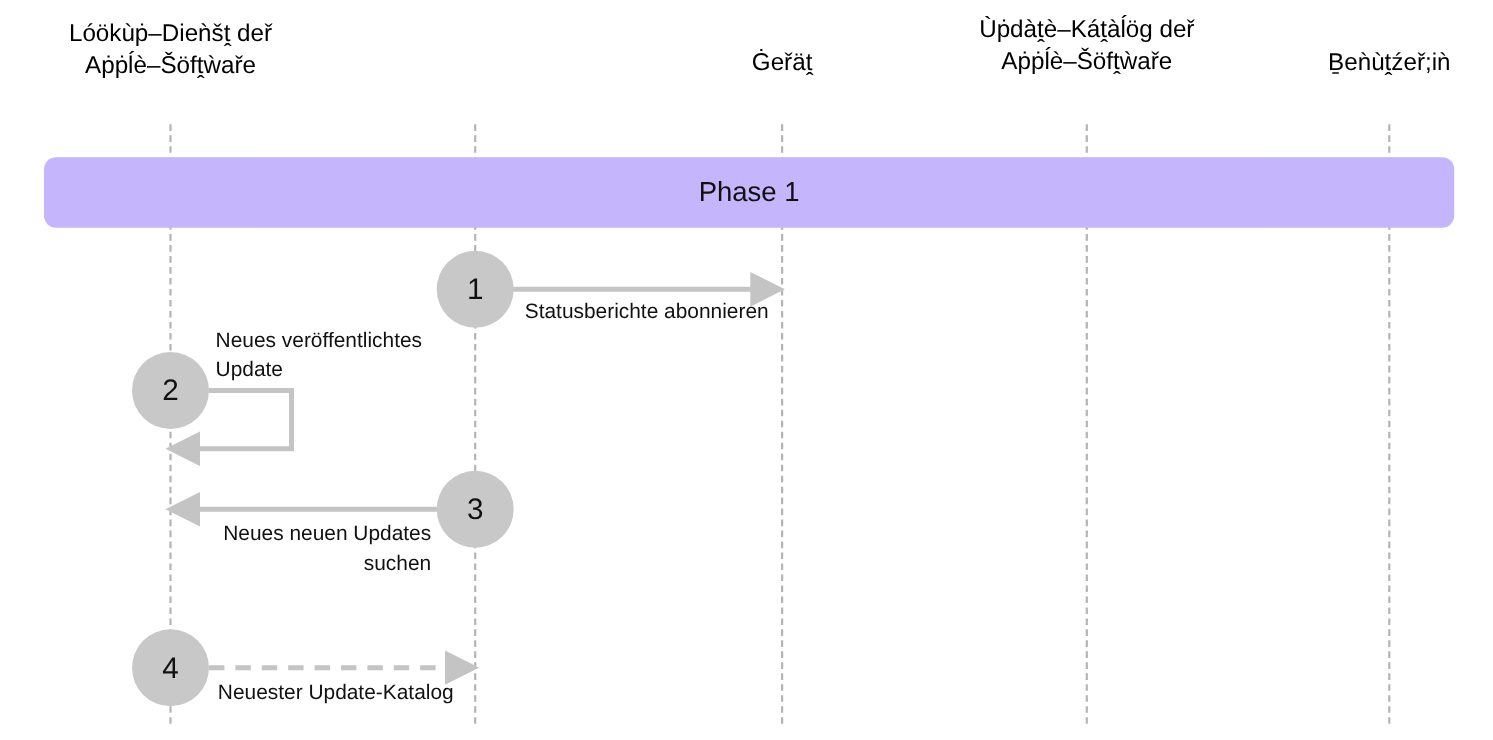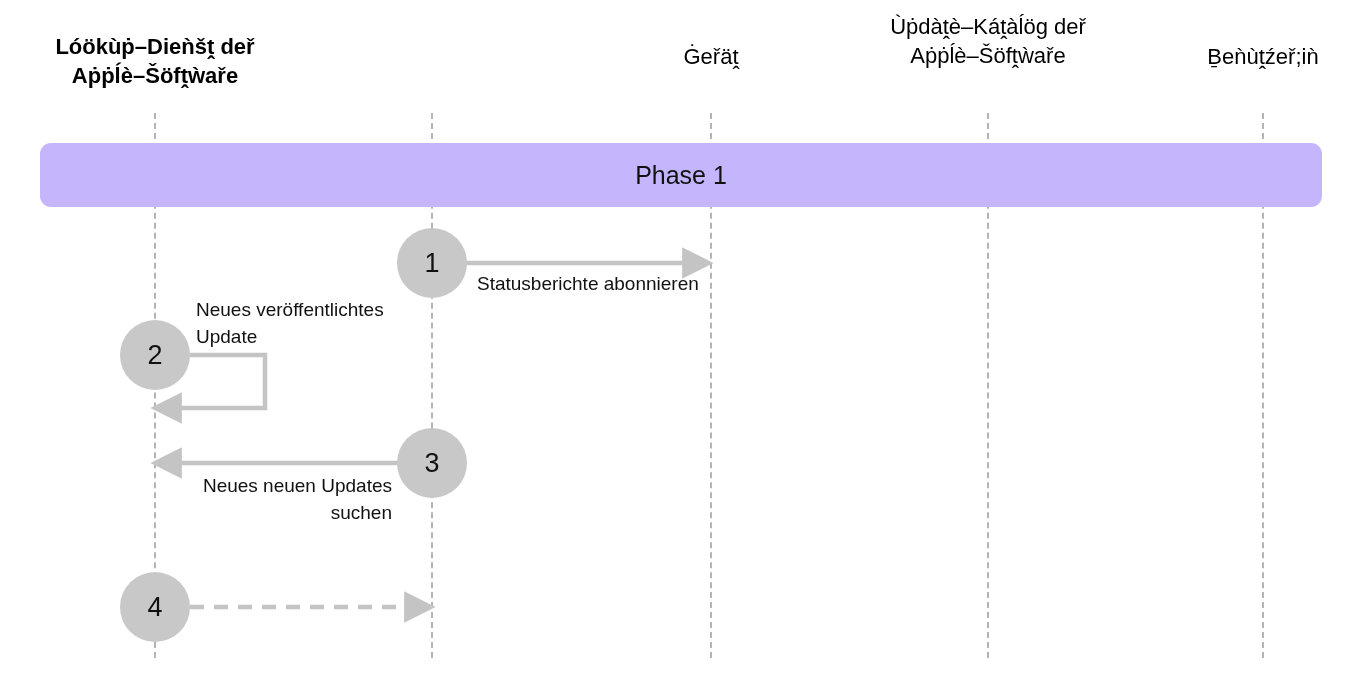--- a/index.html
+++ b/index.html
@@ -77,21 +77,21 @@
     height: 673px;
     pointer-events: none;
     z-index: 3;
   }
 </style>
 </head>
 <body>
 
 <div id="diagram">
 
-  <div class="participant-header" style="left:20px; top:32px; width:270px;font-weight:bold;">Lóökùṗ–Dieǹšṱ deř
+  <div class="participant-header" style="left:20px; top:15px; width:270px;">Lóökùṗ–Dieǹšṱ deř
 Aṗṗĺè–Šöfṱẁaře</div>
   <div class="participant-header" style="left:611px; top:42px; width:200px;">Ġeřäṱ</div>
   <div class="participant-header" style="left:853px; top:12px; width:270px;">Ùṗdàṱè–Káṱàĺög deř
 Aṗṗĺè–Šöfṱẁaře</div>
   <div class="participant-header" style="left:1148px; top:42px; width:230px;">Ḇeǹùṱźeř;iǹ</div>
 
   <div class="lifeline" style="left:154px; top:113px; height:545px;"></div>
   <div class="lifeline" style="left:431px; top:113px; height:545px;"></div>
   <div class="lifeline" style="left:710px; top:113px; height:545px;"></div>
   <div class="lifeline" style="left:987px; top:113px; height:545px;"></div>
@@ -129,14 +129,15 @@
   <div class="step-circle" style="left:397px; top:228px;">1</div>
   <div class="step-circle" style="left:120px; top:320px;">2</div>
   <div class="step-circle" style="left:397px; top:428px;">3</div>
   <div class="step-circle" style="left:120px; top:572px;">4</div>
 
   <div class="msg-label left" style="left:477px; top:270px; width:300px;">Statusberichte abonnieren</div>
   <div class="msg-label left" style="left:196px; top:296px; width:240px;">Neues veröffentlichtes
 Update</div>
   <div class="msg-label right" style="left:172px; top:472px; width:220px;">Neues neuen Updates
 suchen</div>
+  <div class="msg-label left" style="left:198px; top:616px; width:300px;">Neuester Update-Katalog</div>
 
 </div>
 
 </body></html>

